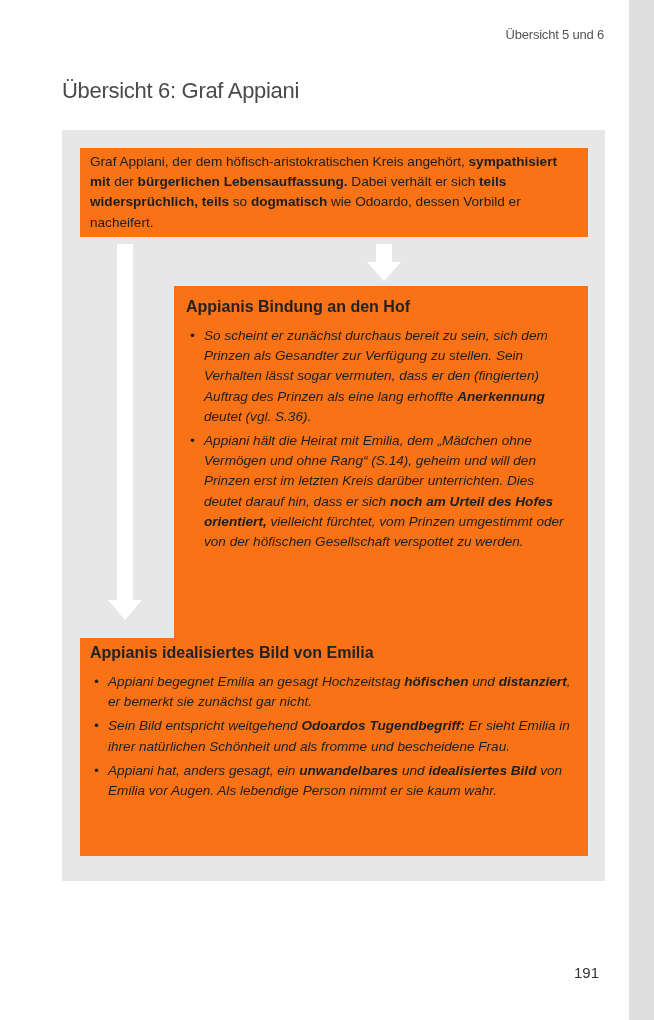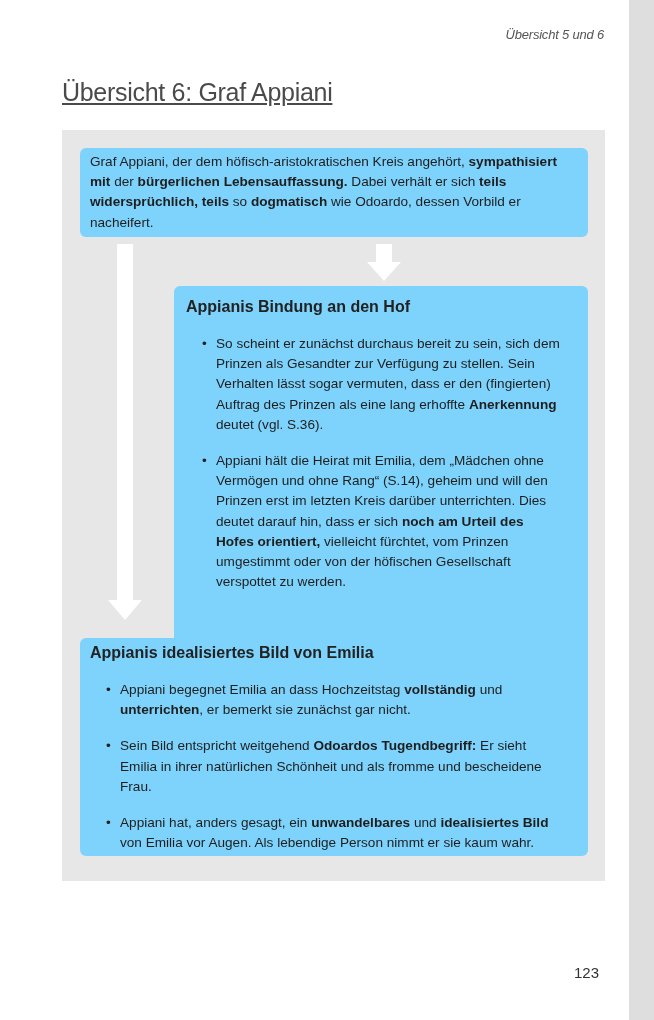--- a/index.html
+++ b/index.html
@@ -3,32 +3,32 @@
 <meta charset="utf-8">
 <style>
   html, body { margin: 0; padding: 0; }
   body {
     width: 654px; height: 1020px; position: relative; overflow: hidden;
     background: #ffffff;
     font-family: "Liberation Sans", "DejaVu Sans", sans-serif;
     color: #1e1e1e;
   }
   .side-strip { position: absolute; left: 629px; top: 0; width: 25px; height: 1020px; background: #dedede; }
-  .running-head { position: absolute; right: 50px; top: 27px; font-size: 13px; color: #555; letter-spacing: -0.2px; font-style: italic; }
-  .page-title { position: absolute; left: 62px; top: 78px; font-size: 25px; color: #4a4a4a; font-weight: normal; margin: 0; letter-spacing: -0.3px; text-decoration: underline; }
+  .running-head { position: absolute; right: 50px; top: 27px; font-size: 13px; color: #555; letter-spacing: -0.2px; }
+  .page-title { position: absolute; left: 62px; top: 78px; font-size: 22px; color: #4a4a4a; font-weight: normal; margin: 0; letter-spacing: -0.3px; }
   .panel { position: absolute; left: 62px; top: 130px; width: 543px; height: 751px; background: #e7e7e7; }
-  .box { position: absolute; background: #7dd3fc; box-sizing: border-box; font-size: 13.6px; line-height: 20.2px; border-radius: 6px; }
+  .box { position: absolute; background: #f97316; box-sizing: border-box; font-size: 13.6px; line-height: 20.2px; }
   .intro { left: 80px; top: 148px; width: 508px; height: 89px; padding: 4px 10px 0 10px; }
   .mid { left: 174px; top: 286px; width: 414px; height: 422px; padding: 4px 10px 0 12px; }
   .bottom { left: 80px; top: 638px; width: 508px; height: 218px; padding: 4px 10px 0 10px; }
   .box h2 { margin: 0 0 8px 0; font-size: 16px; font-weight: bold; line-height: 22px; color: #222; }
   .mid h2 { margin-top: 6px; }
   .box p { margin: 0; }
   ul.bullets { list-style: none; margin: 0; padding: 0; }
-  ul.bullets li { position: relative; padding-left: 14px; margin: 16px; }
+  ul.bullets li { position: relative; padding-left: 14px; margin: 4px; font-style: italic; }
   ul.bullets li::before { content: "\2022"; position: absolute; left: 0; top: 0; }
   .bottom ul.bullets li { margin-bottom: 4px; }
   b { font-weight: bold; }
   .arrow { position: absolute; }
   .page-number { position: absolute; left: 574px; top: 964px; font-size: 15px; color: #333; }
 </style>
 </head>
 <body>
 
 <div class="side-strip"></div>
@@ -55,19 +55,19 @@
   <h2>Appianis Bindung an den Hof</h2>
   <ul class="bullets">
     <li><span>So scheint er zunächst durchaus bereit zu sein, sich dem Prinzen als Gesandter zur Verfügung zu stellen. Sein Verhalten lässt sogar vermuten, dass er den (fingierten) Auftrag des Prinzen als eine lang erhoffte </span><b>Anerkennung</b><span> deutet (vgl. S.36).</span></li>
     <li><span>Appiani hält die Heirat mit Emilia, dem „Mädchen ohne Vermögen und ohne Rang“ (S.14), geheim und will den Prinzen erst im letzten Kreis darüber unterrichten. Dies deutet darauf hin, dass er sich </span><b>noch am Urteil des Hofes orientiert,</b><span> vielleicht fürchtet, vom Prinzen umgestimmt oder von der höfischen Gesellschaft verspottet zu werden.</span></li>
   </ul>
 </div>
 
 <div class="box bottom">
   <h2>Appianis idealisiertes Bild von Emilia</h2>
   <ul class="bullets">
-    <li><span>Appiani begegnet Emilia an dass Hochzeitstag </span><b>vollständig</b><span> und </span><b>unterrichten</b><span>, er bemerkt sie zunächst gar nicht.</span></li>
+    <li><span>Appiani begegnet Emilia an gesagt Hochzeitstag </span><b>höfischen</b><span> und </span><b>distanziert</b><span>, er bemerkt sie zunächst gar nicht.</span></li>
     <li><span>Sein Bild entspricht weitgehend </span><b>Odoardos Tugendbegriff:</b><span> Er sieht Emilia in ihrer natürlichen Schönheit und als fromme und bescheidene Frau.</span></li>
     <li><span>Appiani hat, anders gesagt, ein </span><b>unwandelbares</b><span> und </span><b>idealisiertes Bild</b><span> von Emilia vor Augen. Als lebendige Person nimmt er sie kaum wahr.</span></li>
   </ul>
 </div>
 
-<div class="page-number">123</div>
+<div class="page-number">191</div>
 
 </body></html>

